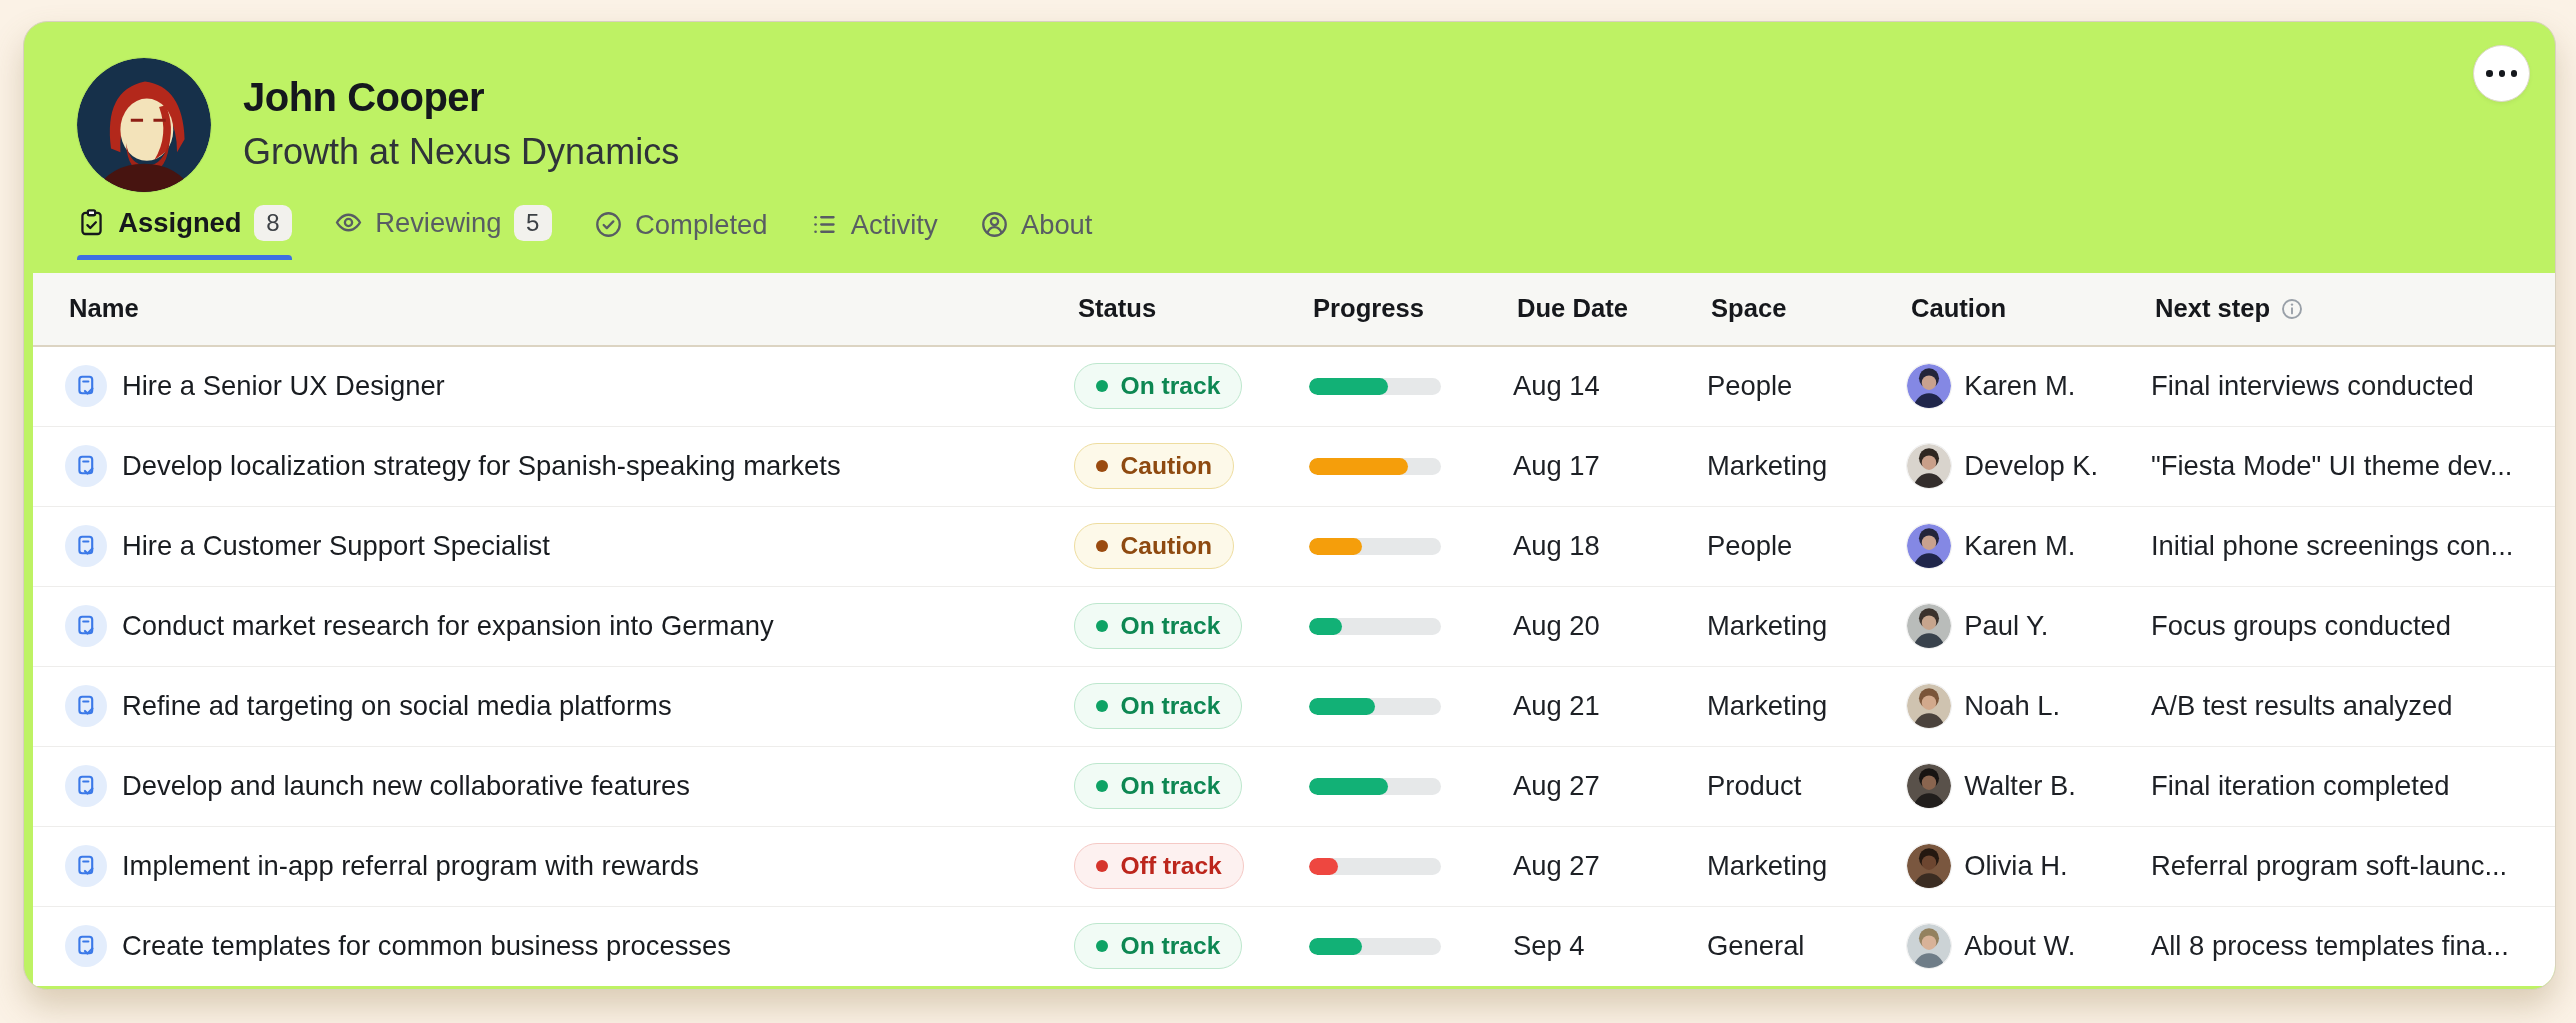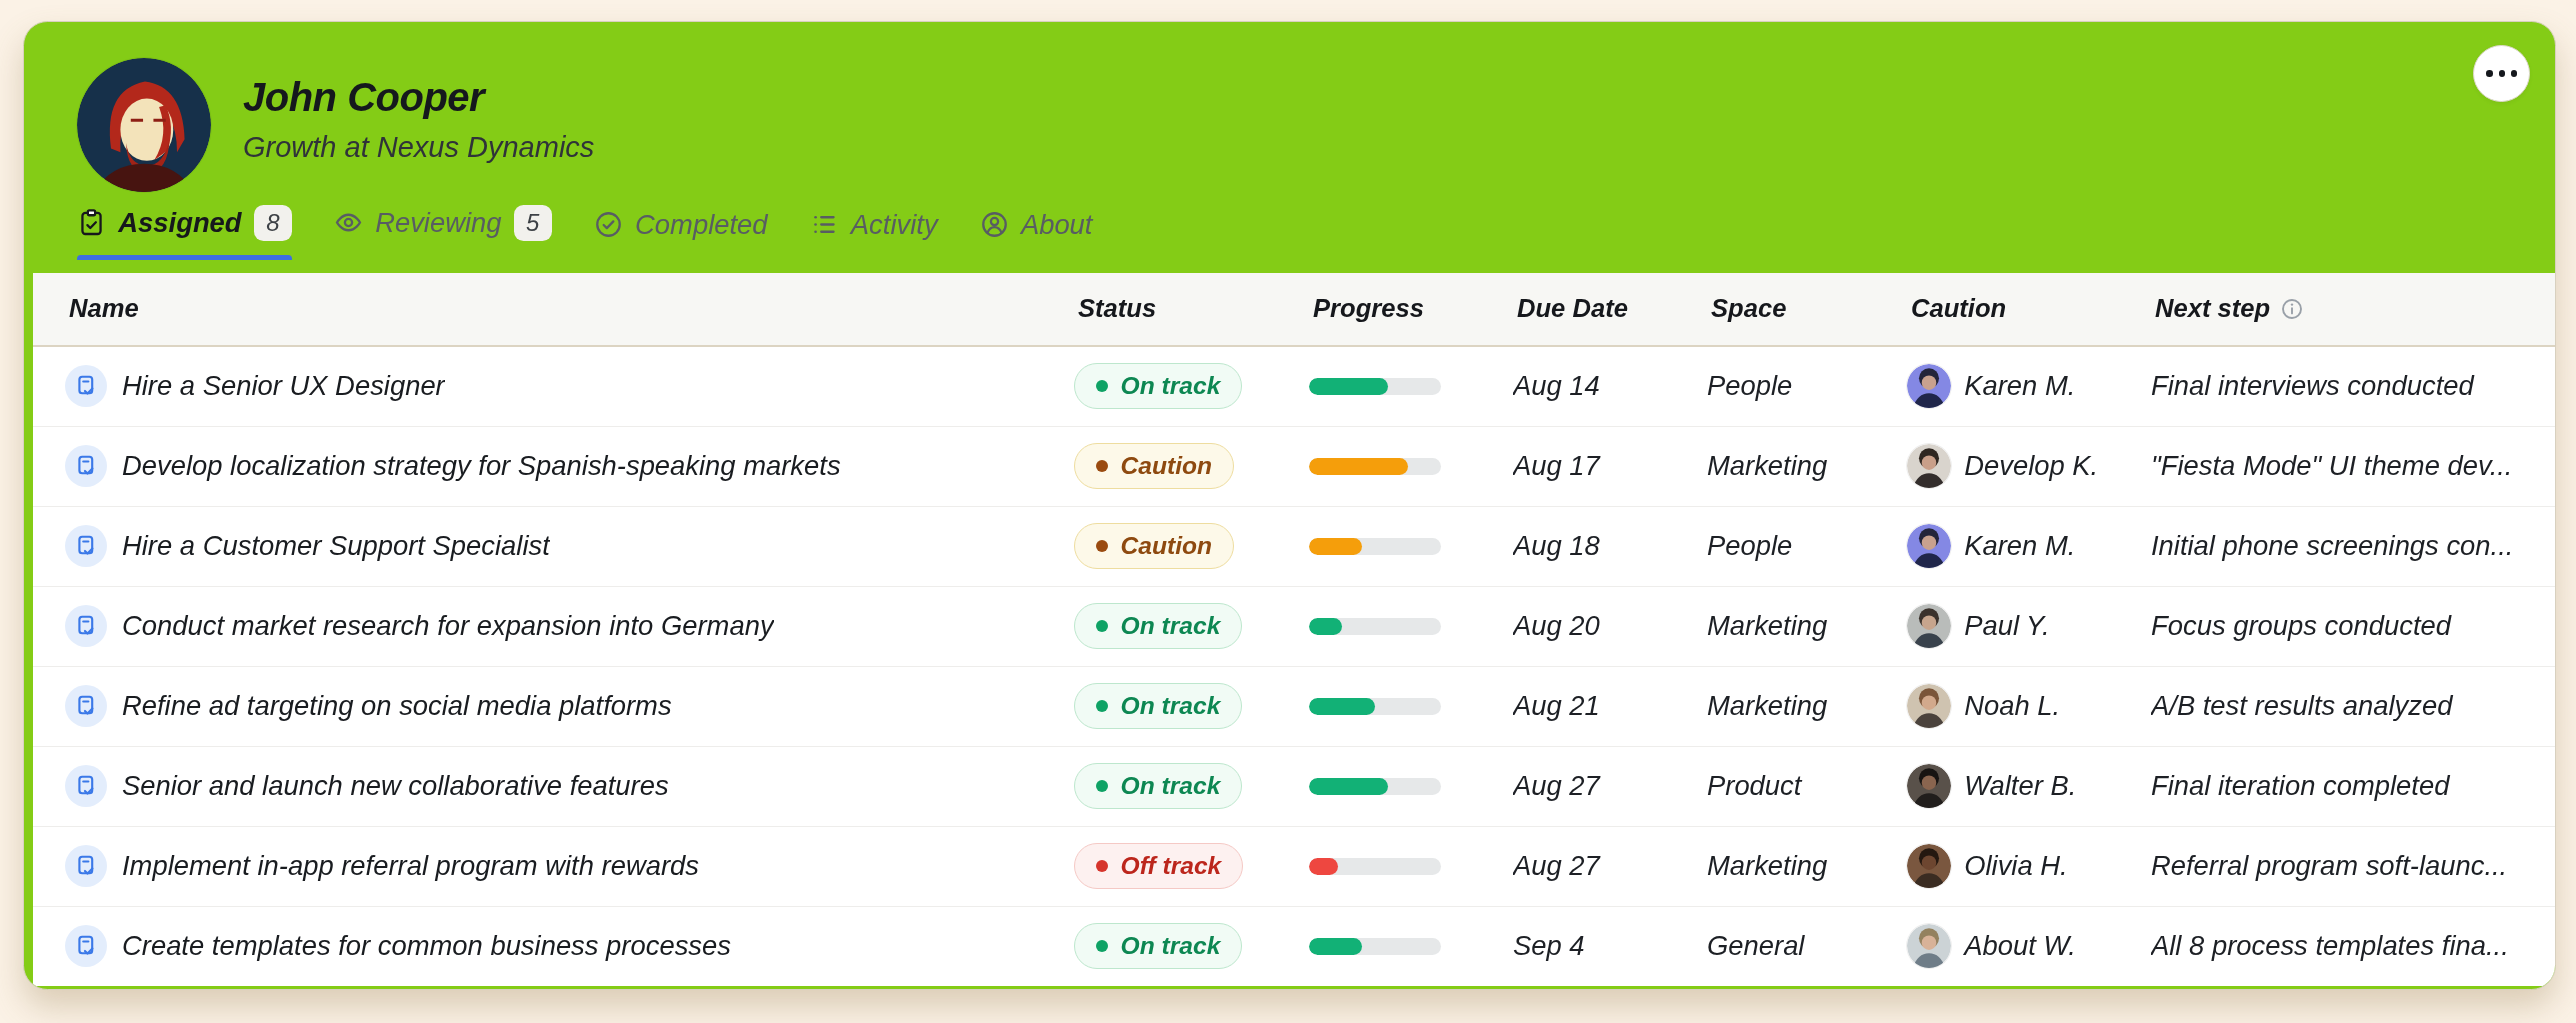--- a/index.html
+++ b/index.html
@@ -1,27 +1,27 @@
 <!DOCTYPE html>
 <html style="font-size:15px"><head>
 <meta charset="utf-8">
 <style>
   html,body{margin:0;padding:0;width:2576px;height:1024px;overflow:hidden;}
   body{background:#fbf2e6;font-family:"Liberation Sans", sans-serif;position:relative;}
-  .card{position:absolute;left:23px;top:21px;width:2531px;height:967px;background:#84cc16;
+  .card{position:absolute;left:23px;top:21px;width:2531px;height:967px;background:#bef264;
         border:0.9px solid #d8d0bf;border-radius:24.6px;overflow:hidden;
-        box-shadow:0 17px 32px rgba(146,120,74,0.30);font-style:italic;}
+        box-shadow:0 17px 32px rgba(146,120,74,0.30);}
   
   .card-header{position:relative;display:flex;align-items:flex-start;padding:36px 42px 0 53px;}
   .profile-avatar{width:134px;height:134px;border-radius:50%;overflow:hidden;flex:0 0 auto;
         box-shadow:0 0 0 0.9px rgba(0,0,0,0.06);}
   .profile-avatar svg{display:block;}
   .header-text{margin-left:32px;padding-top:17px;}
   .profile-name{margin:0;font-size:40px;font-weight:700;color:#15181d;letter-spacing:-0.5px;}
-  .profile-subtitle{margin-top:11.4px;font-size:29px;color:#2f3339;}
+  .profile-subtitle{margin-top:11.4px;font-size:36px;color:#2f3339;}
   .more-button{position:absolute;top:23px;right:24.6px;width:55px;height:55px;border-radius:50%;
         background:#fff;border:1.9px solid #ddd8cc;display:flex;align-items:center;justify-content:center;
         gap:5.7px;cursor:pointer;box-shadow:0 1.9px 4.7px rgba(0,0,0,0.05);}
   .more-button i{width:6.6px;height:6.6px;border-radius:50%;background:#15181d;display:block;}
   
   .tabs{display:flex;gap:42px;align-items:flex-end;padding:0 53px;margin-top:13px;margin-bottom:13.2px;}
   .tab{display:flex;align-items:center;gap:12.3px;padding-bottom:19px;position:relative;
         font-size:27.4px;color:#585d63;cursor:pointer;white-space:nowrap;}
   .tab .ticon{width:29px;height:29px;display:block;}
   .tab.active{color:#16181c;font-weight:700;}
@@ -328,21 +328,21 @@
       </div>
       <div class="trow">
         <div class="cell-name">
           <span class="task-ic">
             <svg viewBox="0 0 24 24" fill="none" stroke="#3b79e8" stroke-width="2" stroke-linecap="round" stroke-linejoin="round">
               <rect x="6" y="3.5" width="12" height="15.5" rx="2.6"></rect>
               <path d="M9.6 8h4.8"></path>
               <path d="M11.2 16.8l2.4 2.5 4.6-4.7"></path>
             </svg>
           </span>
-          <span class="task-name">Senior and launch new collaborative features</span>
+          <span class="task-name">Develop and launch new collaborative features</span>
         </div>
         <div><span class="status-pill" style="background: rgb(241, 251, 245); border-color: rgb(189, 231, 205); color: rgb(13, 135, 82);">
             <span class="status-dot" style="background: rgb(15, 162, 101);"></span>
             <span>On track</span>
           </span></div>
         <div>
           <div class="progress-track">
             <div class="progress-fill" style="width: 60%; background: rgb(18, 177, 118);"></div>
           </div>
         </div>

